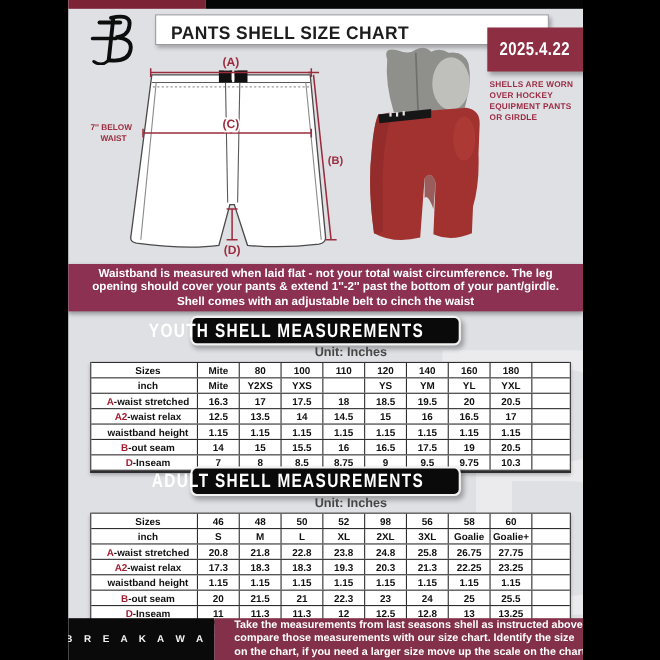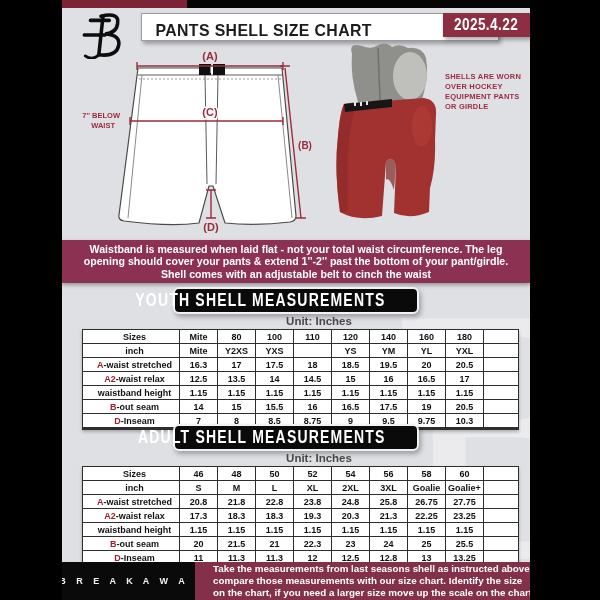--- a/index.html
+++ b/index.html
@@ -7,21 +7,21 @@
        font-family:"Liberation Sans", sans-serif;}
   .page{position:absolute;left:62px;top:0;width:468px;height:600px;background:#DFE0E4;overflow:hidden;}
   .layer{position:absolute;z-index:2;}
   
   .strip-maroon{left:0;top:0;width:125px;height:8px;background:#7D2336;}
   .strip-black{left:125px;top:0;width:343px;height:8px;background:#050505;}
   .title-box{left:79px;top:13px;width:358px;height:28px;background:#fff;border:1px solid #9a9aa0;
              box-shadow:2px 3px 4px rgba(0,0,0,.3);display:flex;align-items:flex-end;box-sizing:border-box;}
   .title-box .tt{font-size:16.5px;font-weight:bold;color:#1c1c1c;letter-spacing:.4px;padding-left:14px;
                  transform:scaleX(.96);transform-origin:left center;white-space:nowrap;}
-  .date-box{left:381px;top:13px;width:87px;height:24px;background:#8D2E43;display:flex;align-items:center;justify-content:center;
+  .date-box{left:381px;top:25px;width:87px;height:40px;background:#8D2E43;display:flex;align-items:center;justify-content:center;
             box-shadow:2px 3px 4px rgba(0,0,0,.3);}
   .date-box .dt{font-size:17px;font-weight:bold;color:#fff;transform:scaleX(.8);white-space:nowrap;letter-spacing:.5px;}
   .logo-h{left:20px;top:11px;}
   
   .photo-cap{left:383px;top:72px;width:85px;color:#9C2B44;font-size:7.5px;font-weight:bold;line-height:10px;letter-spacing:.2px;}
   
   .banner{left:0;top:240px;width:468px;height:43px;background:#8C3151;color:#fff;
           box-shadow:0 2px 4px rgba(0,0,0,.35);display:flex;flex-direction:column;align-items:center;justify-content:center;}
   .banner .ln{font-size:10.6px;font-weight:bold;line-height:12.6px;white-space:nowrap;text-align:center;}
   
@@ -249,21 +249,21 @@
   <div class="layer unit unit2">Unit: Inches</div>
   <div class="layer stable atable">
       <div class="trow">
         <div class="tc lbl">
           <span>Sizes</span>
         </div>
         <div class="tc">46</div>
         <div class="tc">48</div>
         <div class="tc">50</div>
         <div class="tc">52</div>
-        <div class="tc">54</div>
+        <div class="tc">98</div>
         <div class="tc">56</div>
         <div class="tc">58</div>
         <div class="tc">60</div>
         <div class="tc"></div>
       </div>
       <div class="trow">
         <div class="tc lbl">
           <span>inch</span>
         </div>
         <div class="tc">S</div>

